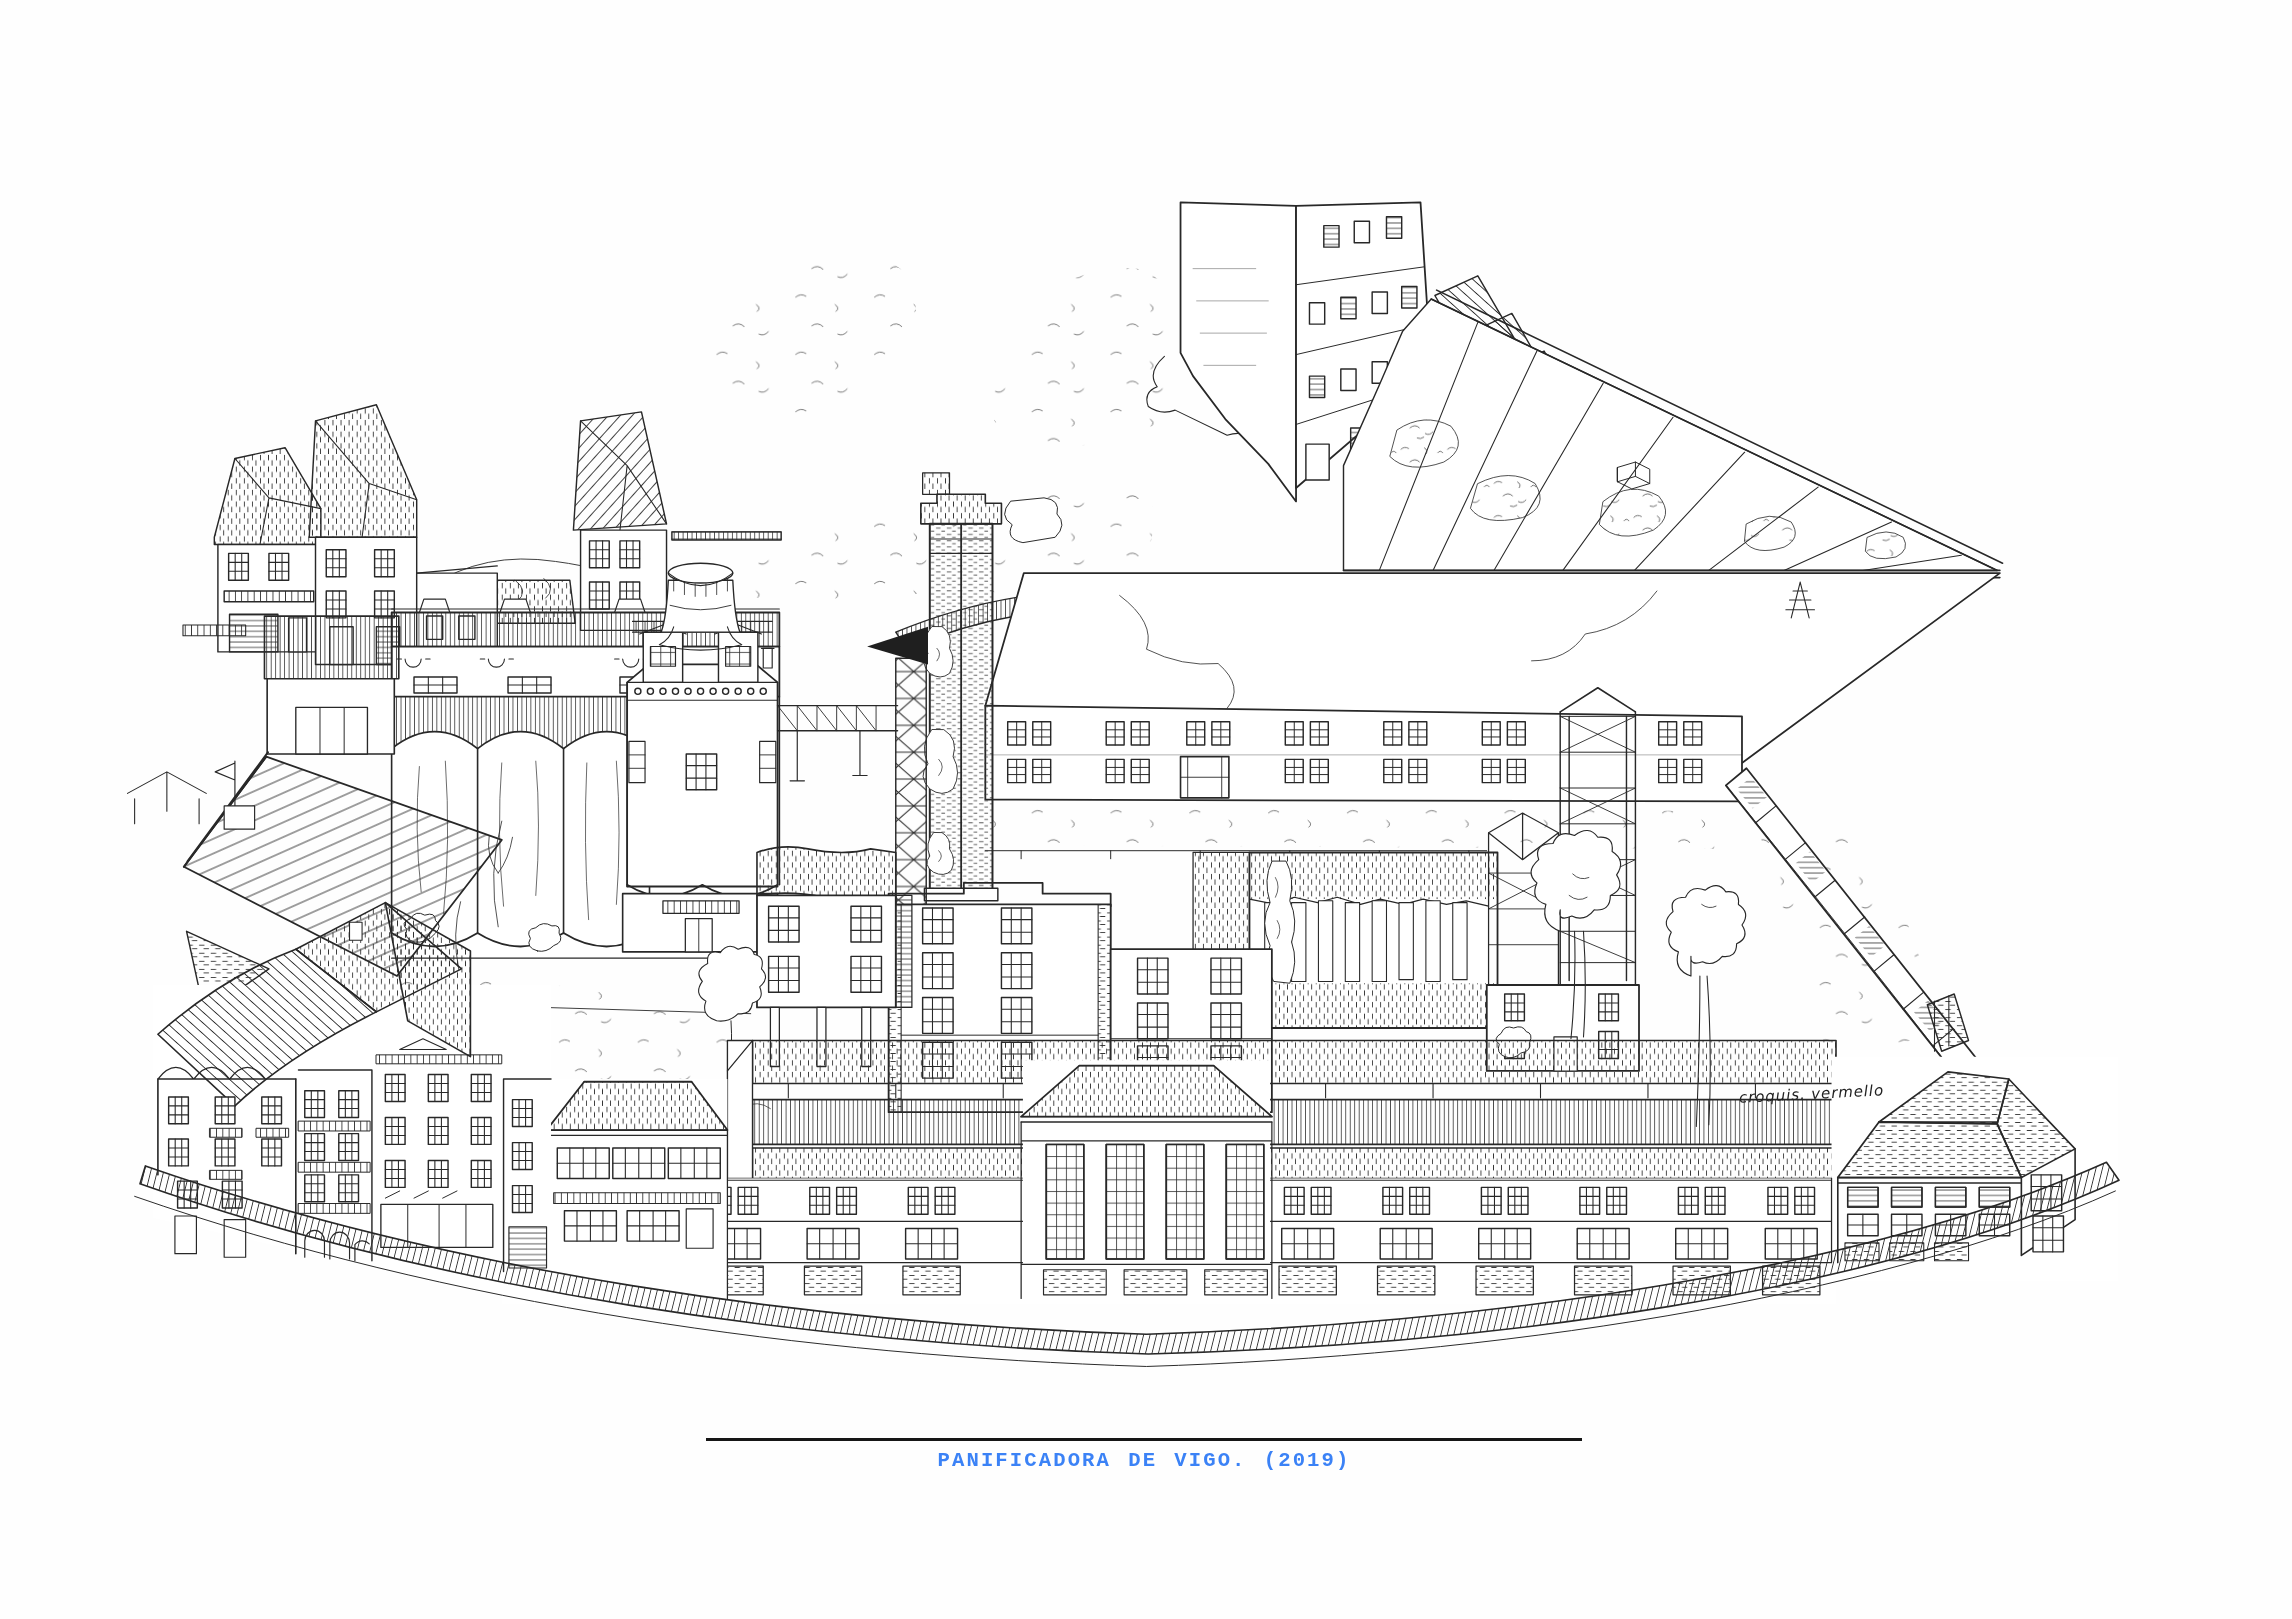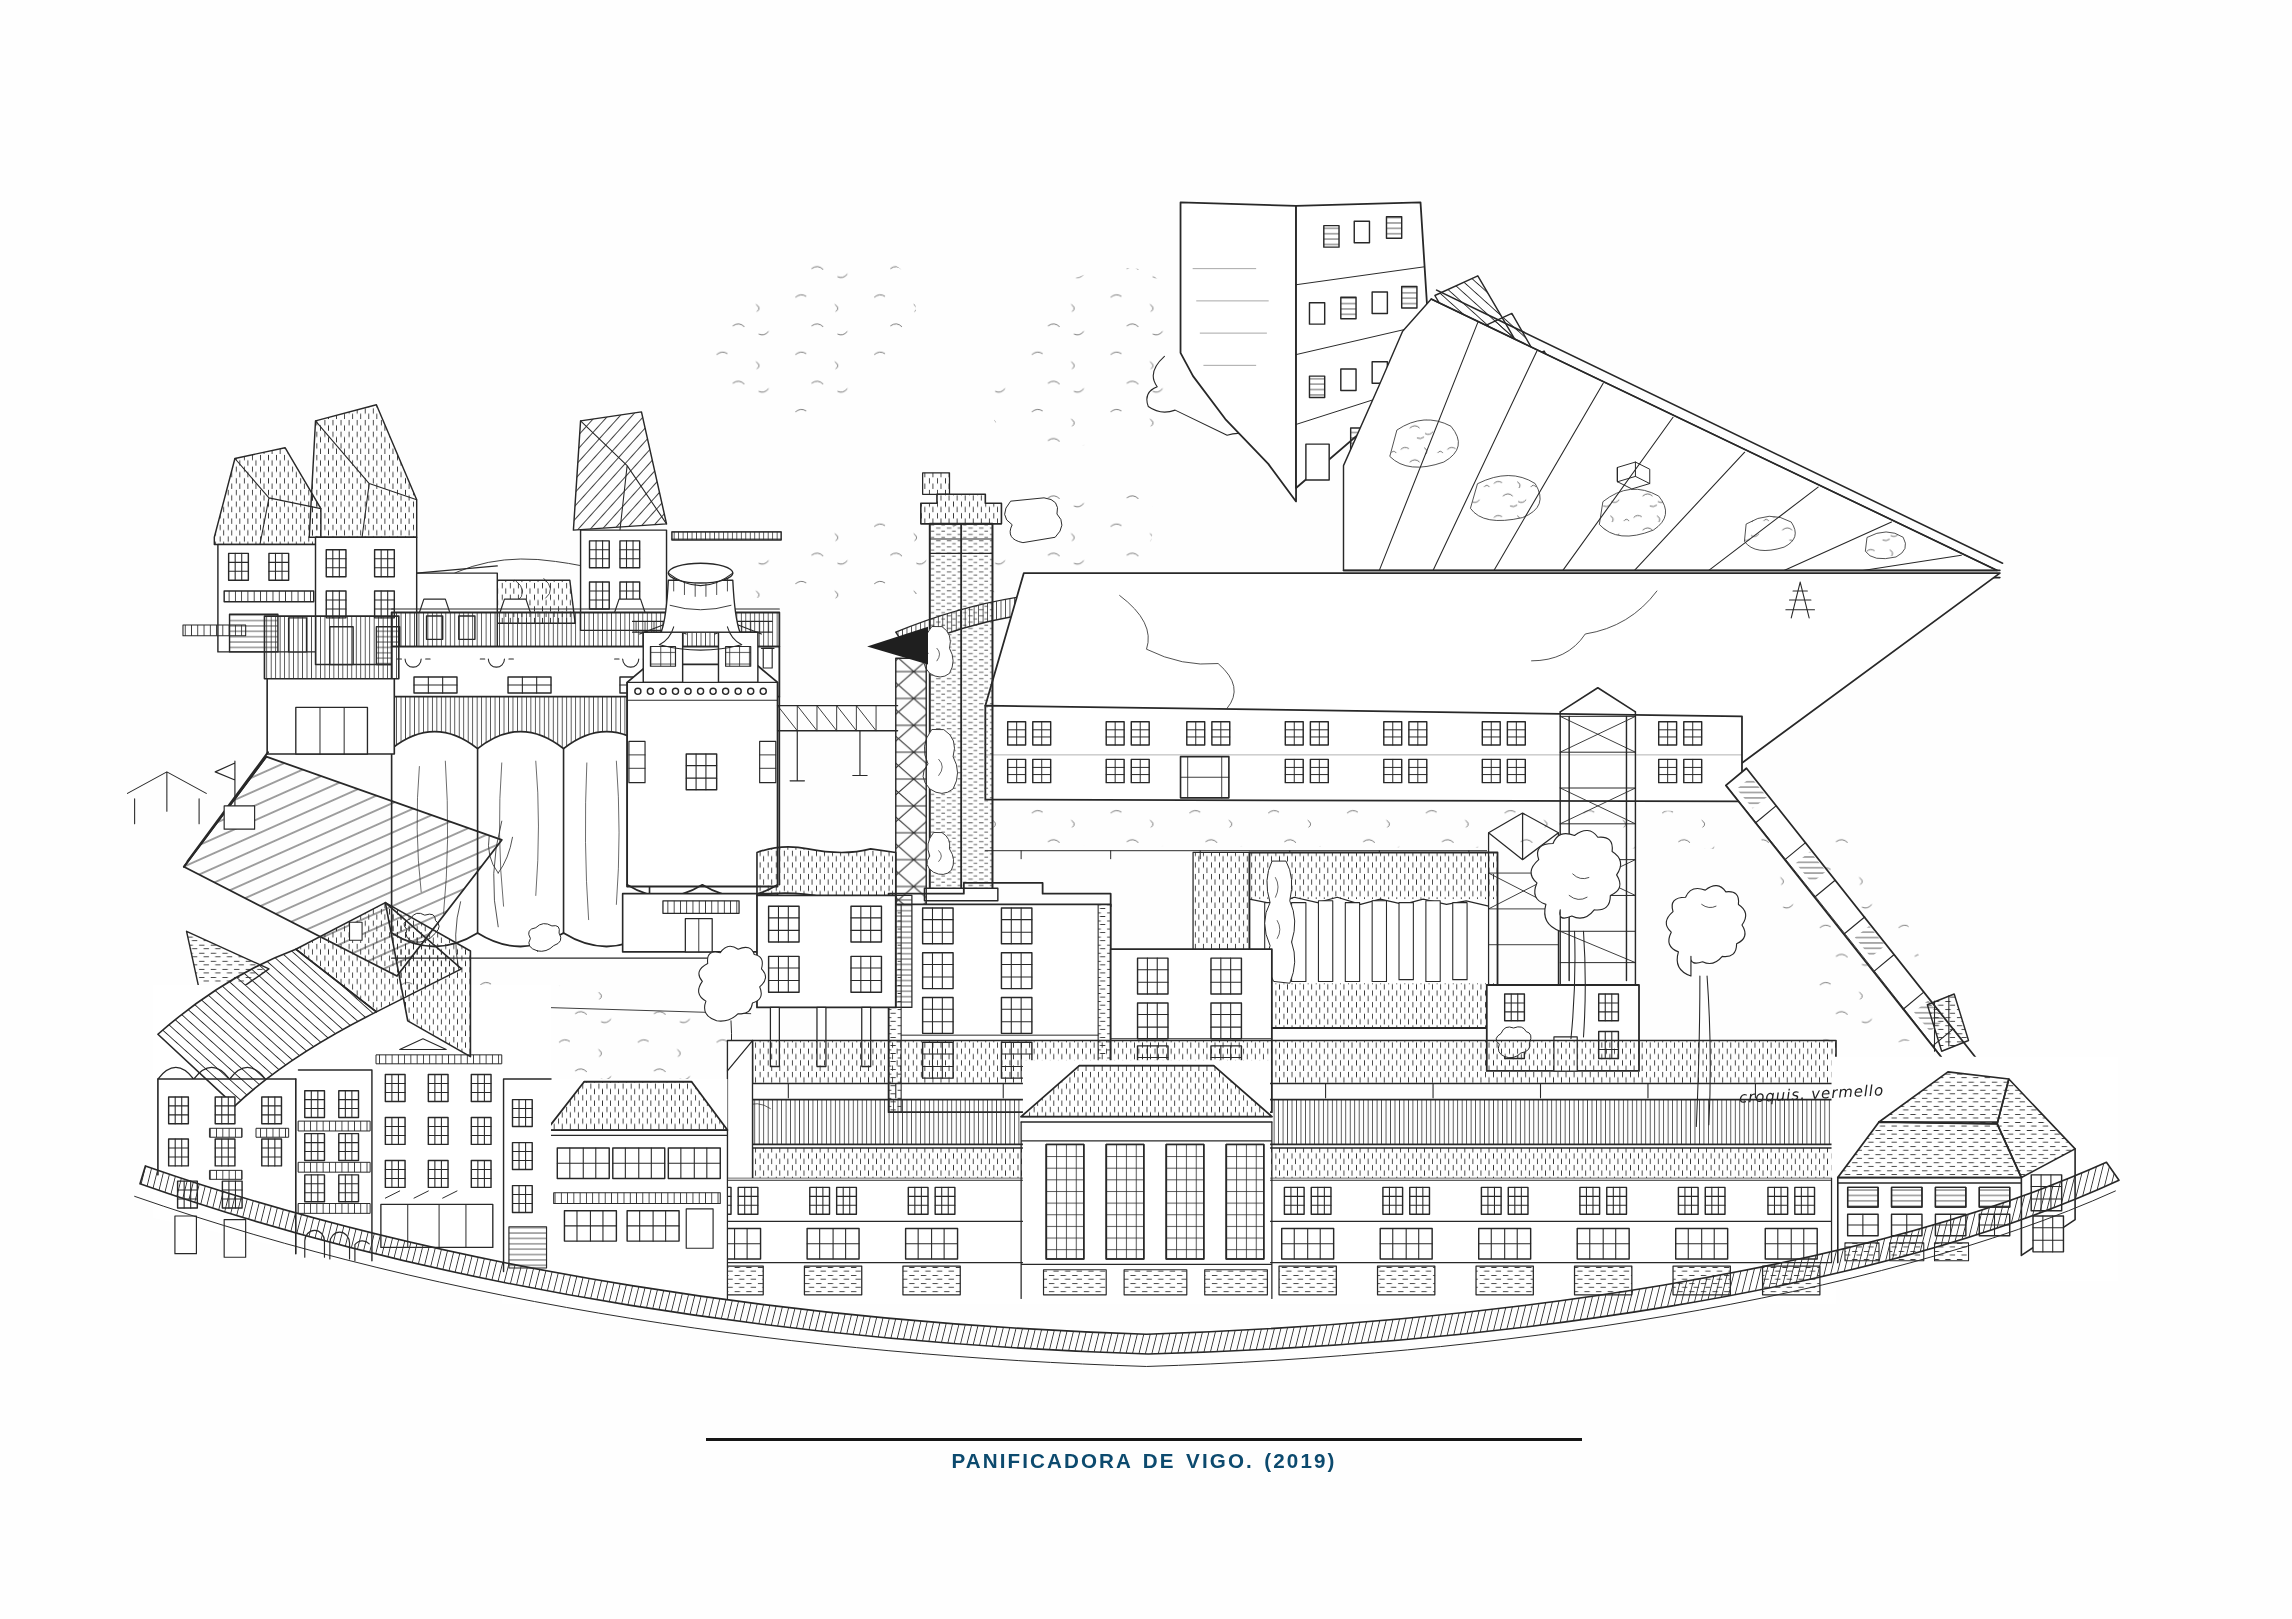--- a/index.html
+++ b/index.html
@@ -1,21 +1,21 @@
 <!DOCTYPE html>
 <html style="font-size:14.3px"><head>
 <meta charset="utf-8">
 <style>
   html,body{margin:0;padding:0;background:#e8e8e8;}
   .page{position:relative;width:2293px;height:1619px;background:#fefefe;overflow:hidden;
         font-family:"Liberation Serif",serif;}
   .page svg{position:absolute;left:0;top:0;}
   .caption{position:absolute;left:706px;top:1438px;width:876px;border-top:3.6px solid #161616;text-align:center;}
-  .caption .cap-text{display:inline-block;margin-top:8px;font-family:Liberation Sans, sans-serif;
-        font-size:20.6px;letter-spacing:2.1px;word-spacing:2.7px;color:#0c4a6e;font-weight:600;}
+  .caption .cap-text{display:inline-block;margin-top:8px;font-family:Liberation Mono, monospace;
+        font-size:20.6px;letter-spacing:2.1px;word-spacing:2.7px;color:#3b82f6;font-weight:600;}
   .signature{position:absolute;left:1739px;top:1085px;font-family:"DejaVu Sans",sans-serif;
         font-style:italic;font-size:15px;letter-spacing:0.9px;color:#222;transform:rotate(-3deg);}
 </style>
 </head>
 <body>
 
 <div class="page">
 
 <svg width="2293" height="1619" viewBox="0 0 2560 1808">
 <defs>

